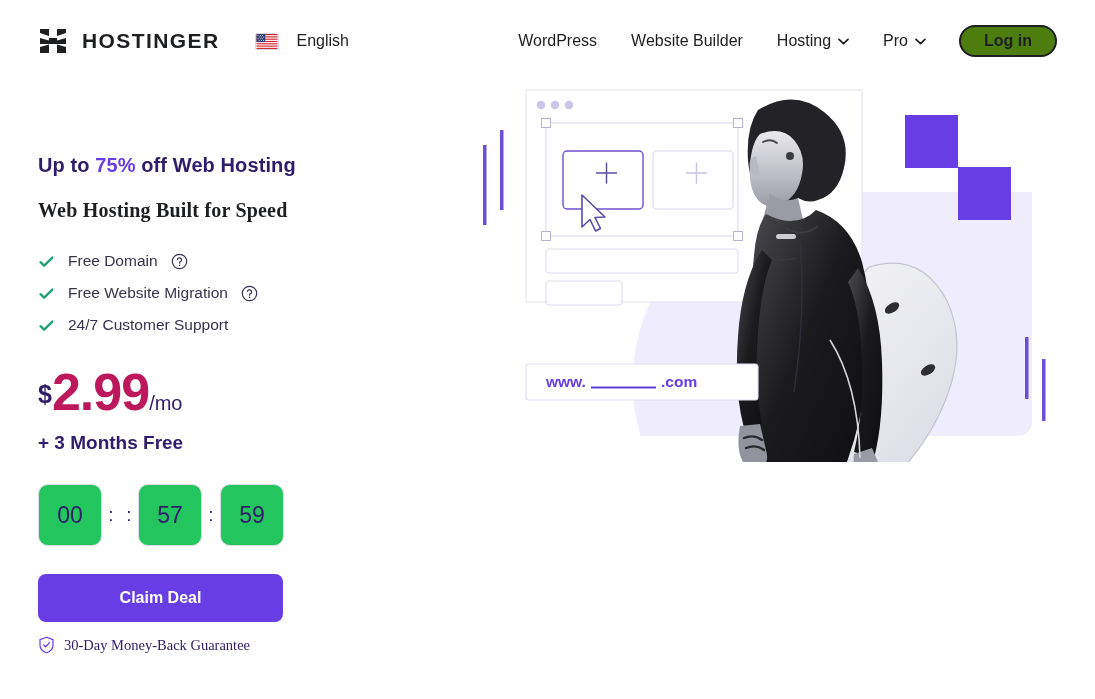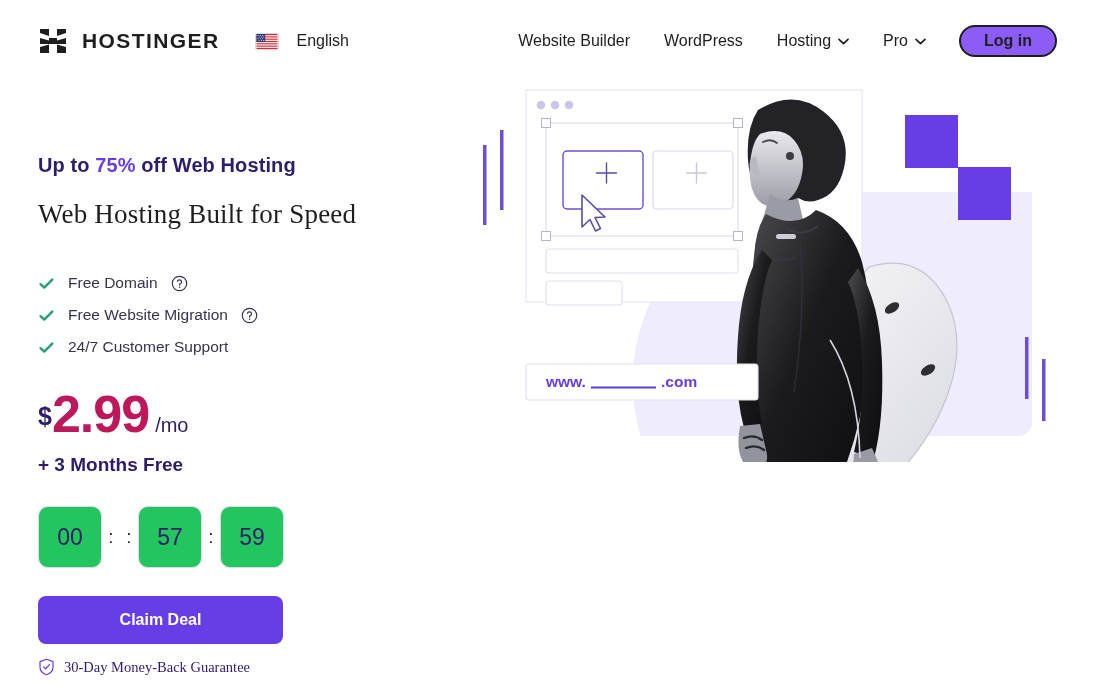--- a/index.html
+++ b/index.html
@@ -86,21 +86,21 @@
   .chev { width: 11px; height: 7px; display: block; }
 
   .login-btn {
     margin-left: 16px;
     border: 2px solid #1d1e20;
     border-radius: 20px;
     padding: 5px 23px;
     font-size: 16px;
     font-weight: 700;
     color: #1d1e20;
-    background: #8b5cf6;
+    background: #4d7c0f;
     cursor: pointer;
     font-family: "Liberation Sans", sans-serif;
     white-space: nowrap;
   }
 
   
   .hero {
     position: relative;
     display: flex;
     padding: 0 38px;
@@ -117,25 +117,25 @@
     font-size: 20px;
     font-weight: 700;
     color: #2f1c6a;
     letter-spacing: 0.1px;
     margin-bottom: 22px;
   }
   .eyebrow .pct { color: #673de6; }
 
   .headline {
     font-family: "Liberation Serif", serif;
-    font-size: 27px;
-    font-weight: 400;
+    font-size: 20px;
+    font-weight: 700;
     color: #1d1e20;
     letter-spacing: 0.2px;
-    margin-bottom: 44px;
+    margin-bottom: 30px;
   }
 
   .features { list-style: none; margin-bottom: 32px; }
 
   .feature {
     display: flex;
     align-items: center;
     gap: 13px;
     margin-bottom: 14px;
   }
@@ -165,21 +165,21 @@
     font-size: 52px;
     font-weight: 700;
     color: #be185d;
     letter-spacing: -1px;
     line-height: 1;
   }
   .per {
     font-size: 20px;
     color: #2f1c6a;
     font-weight: 400;
-    margin-left: 6px;
+    margin-left: 0;
   }
 
   .bonus {
     font-size: 19px;
     font-weight: 700;
     color: #2f1c6a;
     margin-bottom: 30px;
   }
 
   .timer {
@@ -296,25 +296,25 @@
             <circle cx="8.3" cy="7.3" r="0.6"></circle>
         </g>
       </svg>
     </span>
     <span class="lang-label">English</span>
   </div>
 
   <nav class="nav">
 
     <div class="nav-item">
+      <span>WordPress</span>
+    </div>
+
+    <div class="nav-item">
       <span>Website Builder</span>
-    </div>
-
-    <div class="nav-item">
-      <span>WordPress</span>
     </div>
 
     <div class="nav-item">
       <span>Hosting</span>
       <span>
         <svg class="chev" viewBox="0 0 11 7">
             <path d="M1 1.3 L5.5 5.6 L10 1.3" stroke="#1d1e20" stroke-width="1.7" fill="none" stroke-linecap="round" stroke-linejoin="round"></path>
           </svg>
       </span>
     </div>

